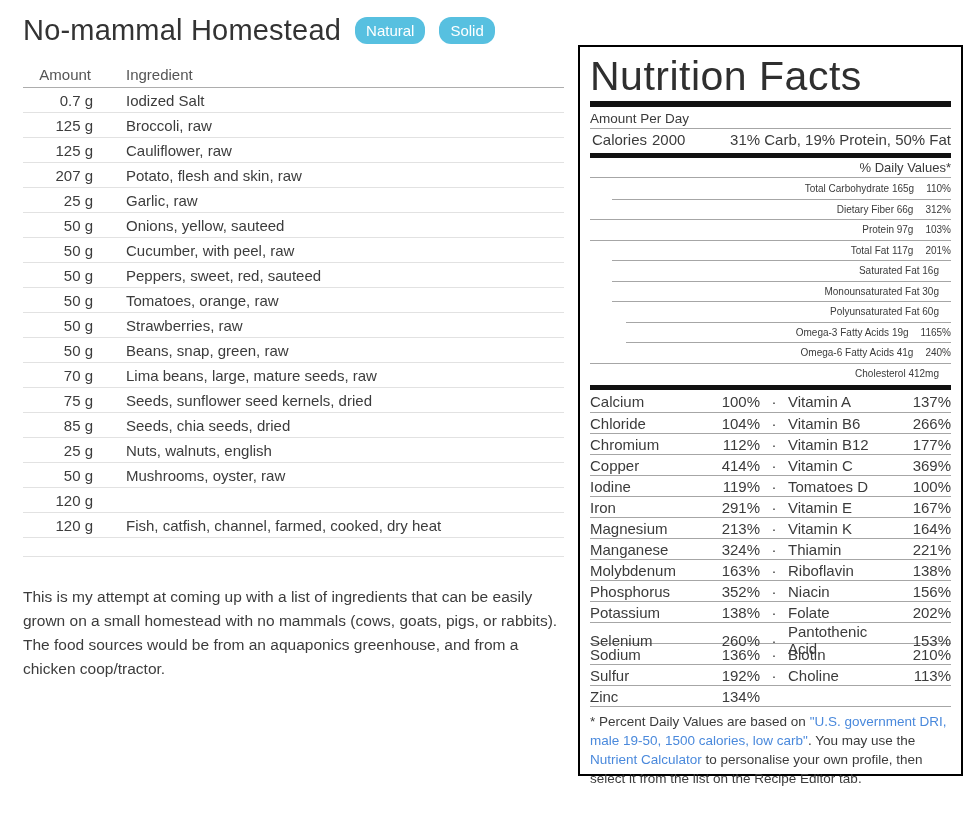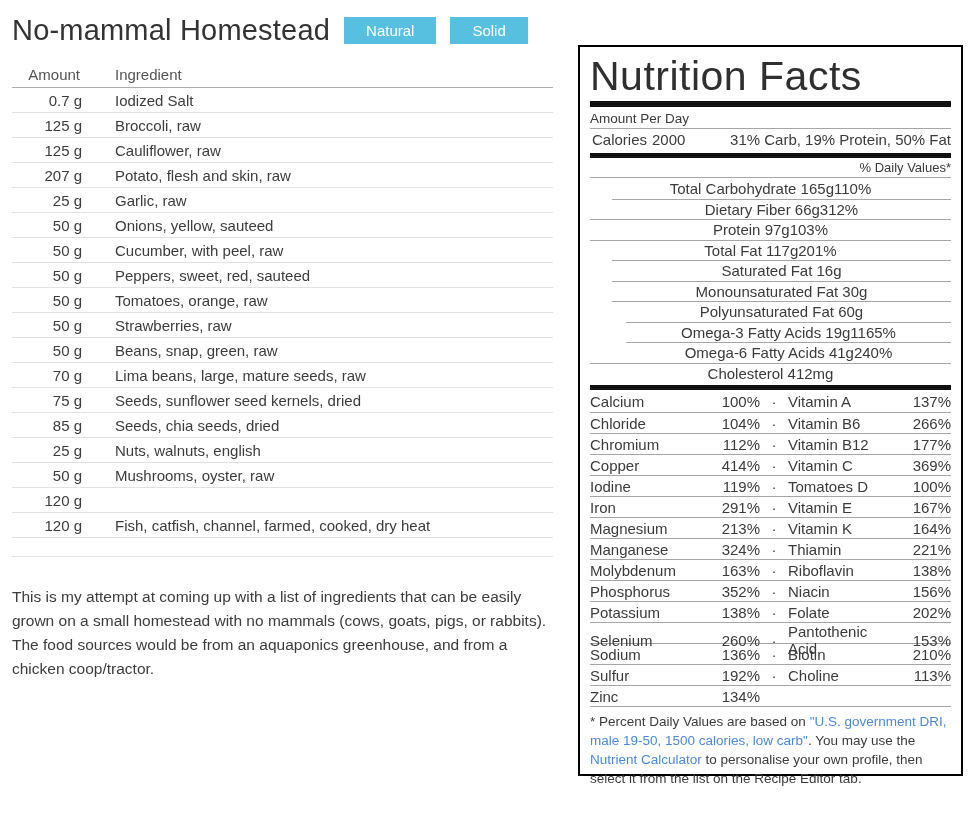--- a/index.html
+++ b/index.html
@@ -4,27 +4,27 @@
 <style>
   * { margin:0; padding:0; box-sizing:border-box; }
   html,body { background:#ffffff; }
   body {
     width:980px; height:823px; position:relative;
     font-family:"Liberation Sans","DejaVu Sans",sans-serif;
     color:#3c3c3c; overflow:hidden;
   }
 
   
-  .left-col { position:absolute; left:12px; top:14px; width:541px; }
+  .left-col { position:absolute; left:23px; top:14px; width:541px; }
 
   .title-row { display:flex; align-items:center; gap:8px; margin-bottom:14px; }
   .page-title { font-size:29px; font-weight:400; color:#333; letter-spacing:0.2px; }
   .badge {
     display:inline-block; background:#57c0e0; color:#ffffff;
-    font-size:15px; line-height:1; padding:6px 22px; border-radius:0;
+    font-size:15px; line-height:1; padding:6px 11px; border-radius:12px;
     margin-left:6px;
   }
 
   .ing-table { width:100%; }
   .ing-head, .ing-row { display:grid; grid-template-columns:95px 1fr; align-items:center; }
   .ing-head { height:26px; color:#555; font-size:15px; }
   .ing-head .col-amount { text-align:right; padding-right:27px; }
   .ing-head .col-ingredient { padding-left:8px; }
   .ing-body { border-top:1px solid #adadad; }
   .ing-row { height:25px; border-bottom:1px solid #e2e2e2; font-size:15px; color:#3c3c3c; }
@@ -45,22 +45,22 @@
   .nf-title { font-size:41px; font-weight:400; color:#2f2f2f; line-height:46px; letter-spacing:0.5px; }
   .bar-thick { height:6px; background:#111; margin:2px 0 3px 0; }
   .bar-thick.mid { height:5px; margin:2px 0 1px 0; }
   .nf-amount-per { font-size:13.5px; padding:1px 0 2px 0; border-bottom:1px solid #a6a6a6; }
   .nf-calories { display:flex; justify-content:space-between; align-items:baseline; padding:2px 0 3px 2px; font-size:15px; }
   .nf-cal-left { display:flex; gap:5px; }
   .nf-dv-head { text-align:right; font-size:13px; padding:1px 0 2px 0; border-bottom:1px solid #a6a6a6; }
 
   .nf-rows { }
   .nf-row {
-    display:flex; justify-content:center; align-items:center;
-    height:20.5px; font-size:15px; border-top:1px solid #a6a6a6;
+    display:flex; justify-content:flex-end; align-items:center;
+    height:20.5px; font-size:10px; border-top:1px solid #a6a6a6;gap:12px;
   }
   .nf-row.first { border-top:none; }
   .nf-row.indent-1 { margin-left:22px; }
   .nf-row.indent-2 { margin-left:36px; }
   .nf-row .nf-dv { white-space:nowrap; }
 
   .micros { border-bottom:1px solid #a6a6a6; }
   .micro-row {
     display:grid; grid-template-columns:118px 52px 28px 1fr 58px;
     align-items:center; height:21px; font-size:15px;

